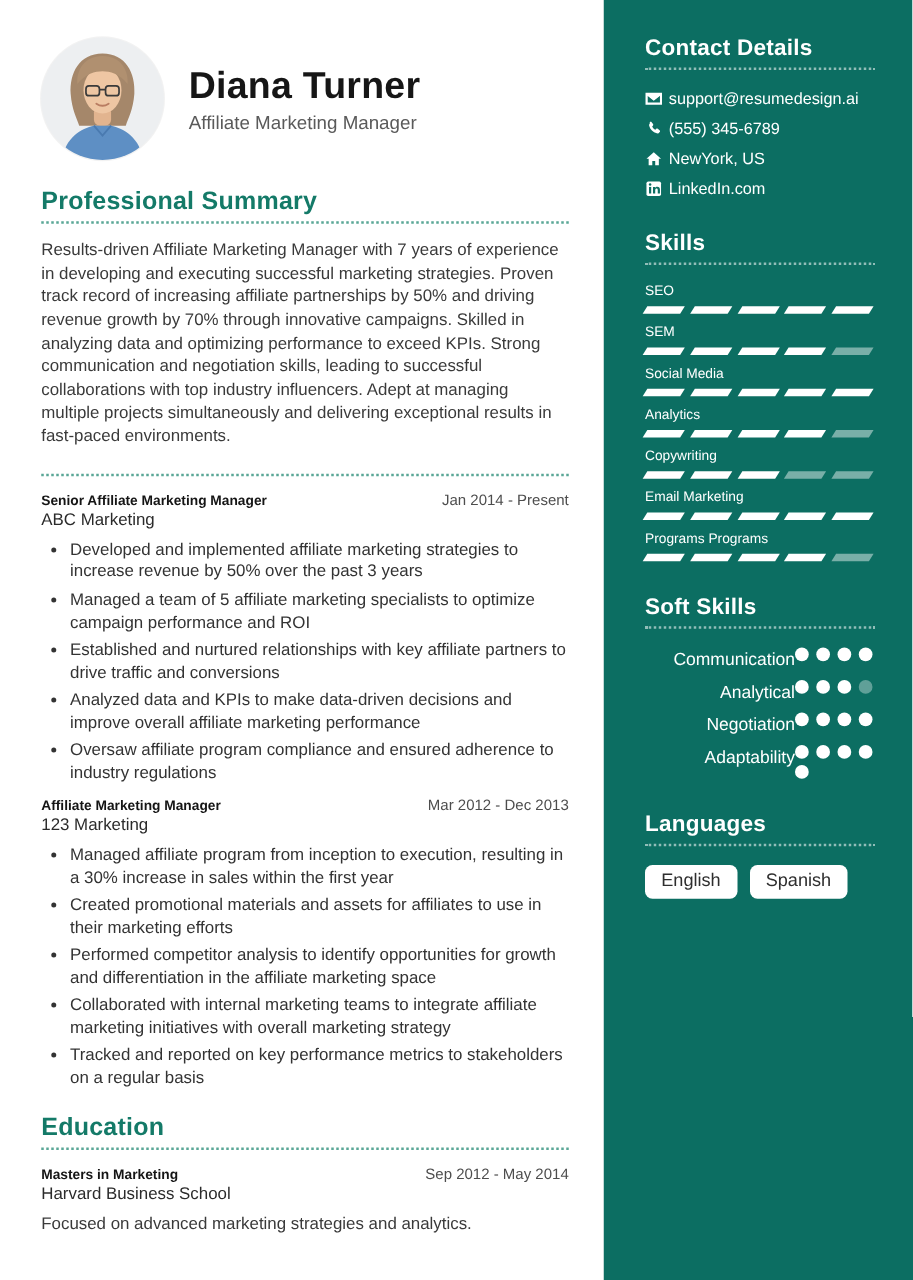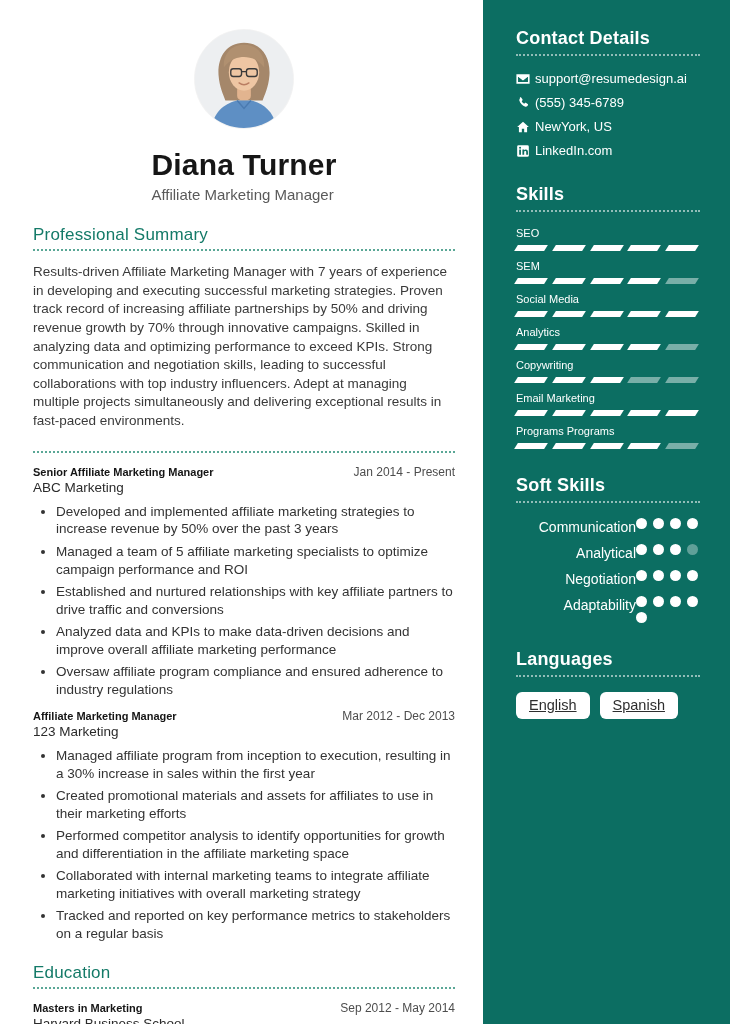--- a/index.html
+++ b/index.html
@@ -19,37 +19,36 @@
   
   .left{
     width:483px;
     padding:30px 28px 18px 33px;
   }
   .id-header{
     display:flex;
     align-items:center;
     gap:20px;
     margin-bottom:22px;
-    flex-direction:column;
   }
   .avatar{
     width:98px;height:98px;border-radius:50%;
     overflow:hidden;flex:0 0 auto;
     background:#edeff1;
     box-shadow:0 0 0 1px rgba(0,0,0,.05);
   }
   .avatar svg{width:100%;height:100%;display:block}
   .name{
     font-size:30px;font-weight:700;color:#161616;letter-spacing:.2px;
     margin-bottom:4px;
   }
   .job-subtitle{font-size:15px;color:#5a5a5a}
   .section{margin-bottom:20px}
   .section-heading{
-    font-size:17px;font-weight:400;color:var(--accent);
+    font-size:20px;font-weight:700;color:var(--accent);
     letter-spacing:.2px;margin-bottom:4px;
   }
   .dotted{
     border:none;border-top:2px dotted #5aa796;height:0;margin-bottom:12px;
   }
   .summary-text{
     font-size:13.5px;line-height:1.38;color:#3a3a3a;
   }
   .job{margin-bottom:10px}
   .job-head{display:flex;justify-content:space-between;align-items:baseline}
@@ -80,21 +79,21 @@
   .seg{flex:1;height:6px;background:#fff;transform:skewX(-32deg)}
   .seg.muted{background:rgba(255,255,255,.45)}
   .soft-row{display:flex;justify-content:flex-end;align-items:flex-start;margin-bottom:9px}
   .soft-name{font-size:14px;padding-top:1px}
   .dots{width:64px;display:flex;flex-wrap:wrap;gap:5px 6px}
   .dot{width:11px;height:11px;border-radius:50%;background:#fff;flex:0 0 auto}
   .dot.muted{background:rgba(255,255,255,.35)}
   .pills{display:flex;gap:10px;margin-top:2px}
   .pill{
     background:#fff;color:#2e2e2e;font-size:14.5px;
-    padding:5px 13px;border-radius:6px;line-height:1.2;text-decoration:underline;
+    padding:5px 13px;border-radius:6px;line-height:1.2;
   }
 </style>
 </head>
 <body>
 
 <main class="left">
 
   <header class="id-header">
     <div class="avatar">
       <svg viewBox="0 0 100 100">

